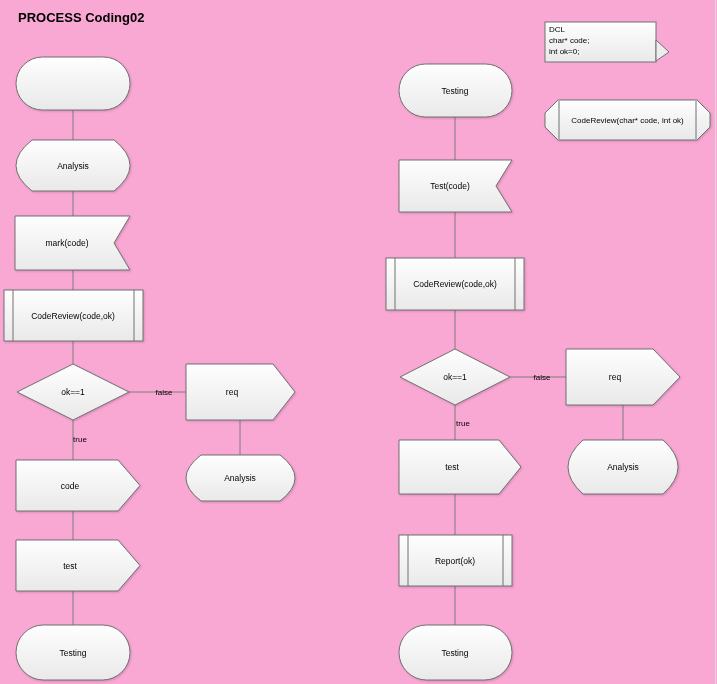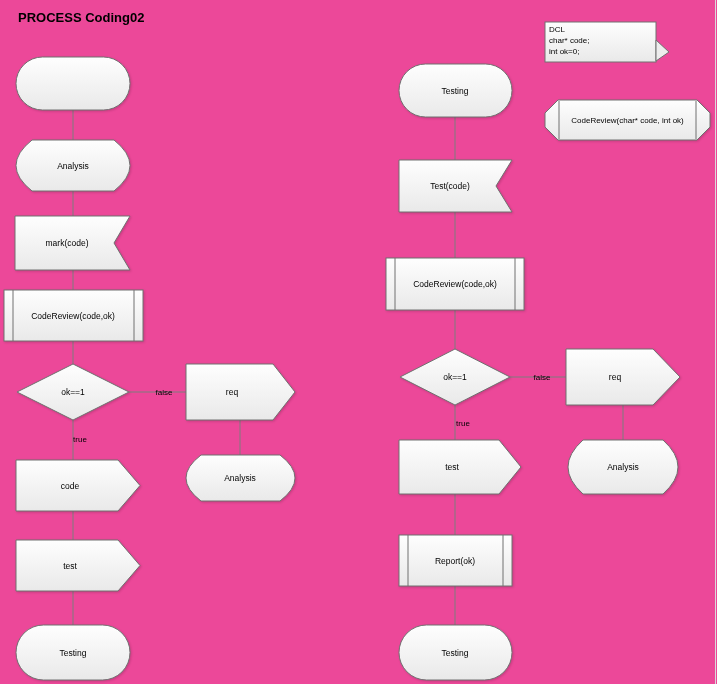--- a/index.html
+++ b/index.html
@@ -1,16 +1,16 @@
 <!DOCTYPE html>
 <html><head>
 <meta charset="utf-8">
 <style>
   html,body{margin:0;padding:0;background:#ffffff;}
-  .canvas-wrap{position:relative;width:717px;height:684px;background:#ec4899;overflow:hidden;}
+  .canvas-wrap{position:relative;width:717px;height:684px;background:#f9a8d4;overflow:hidden;}
   svg{display:block;font-family:"Liberation Sans",sans-serif;}
   .shape{fill:url(#shapeGrad);stroke:#707070;stroke-width:1;filter:drop-shadow(1px 1.5px 1px rgba(0,0,0,0.16));}
   .flat{fill:url(#shapeGrad);stroke:#707070;stroke-width:1;}
   .inner-line{stroke:#707070;stroke-width:1;}
   .conn{stroke:#7d7d7d;stroke-width:1;fill:none;}
   .lbl{font-size:8.5px;fill:#000;text-anchor:middle;}
   .lbl-left{font-size:8px;fill:#000;text-anchor:start;}
   .branch{font-size:8px;fill:#000;text-anchor:middle;}
   .title-text{font-size:13px;font-weight:bold;fill:#000;}
   .page-edge{stroke:#d9d9d9;stroke-width:1;}

